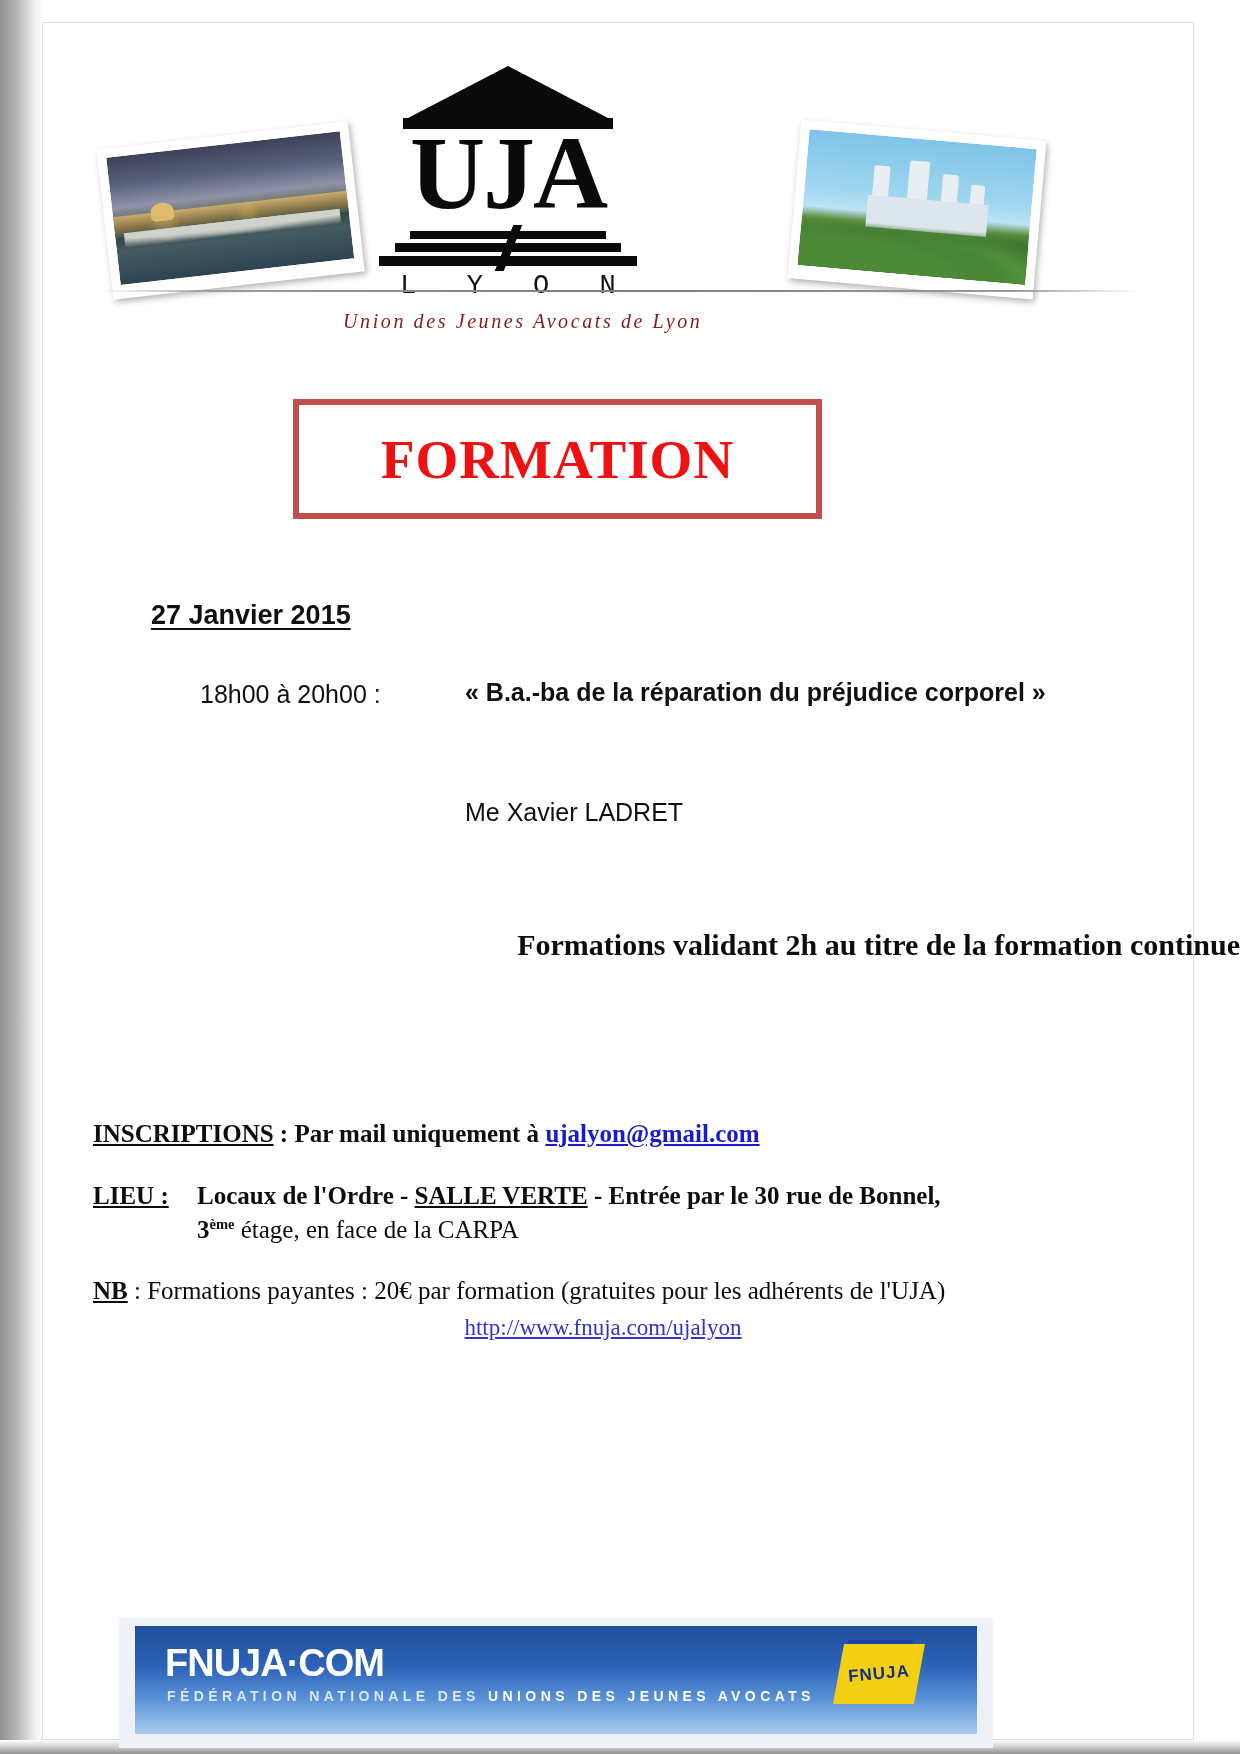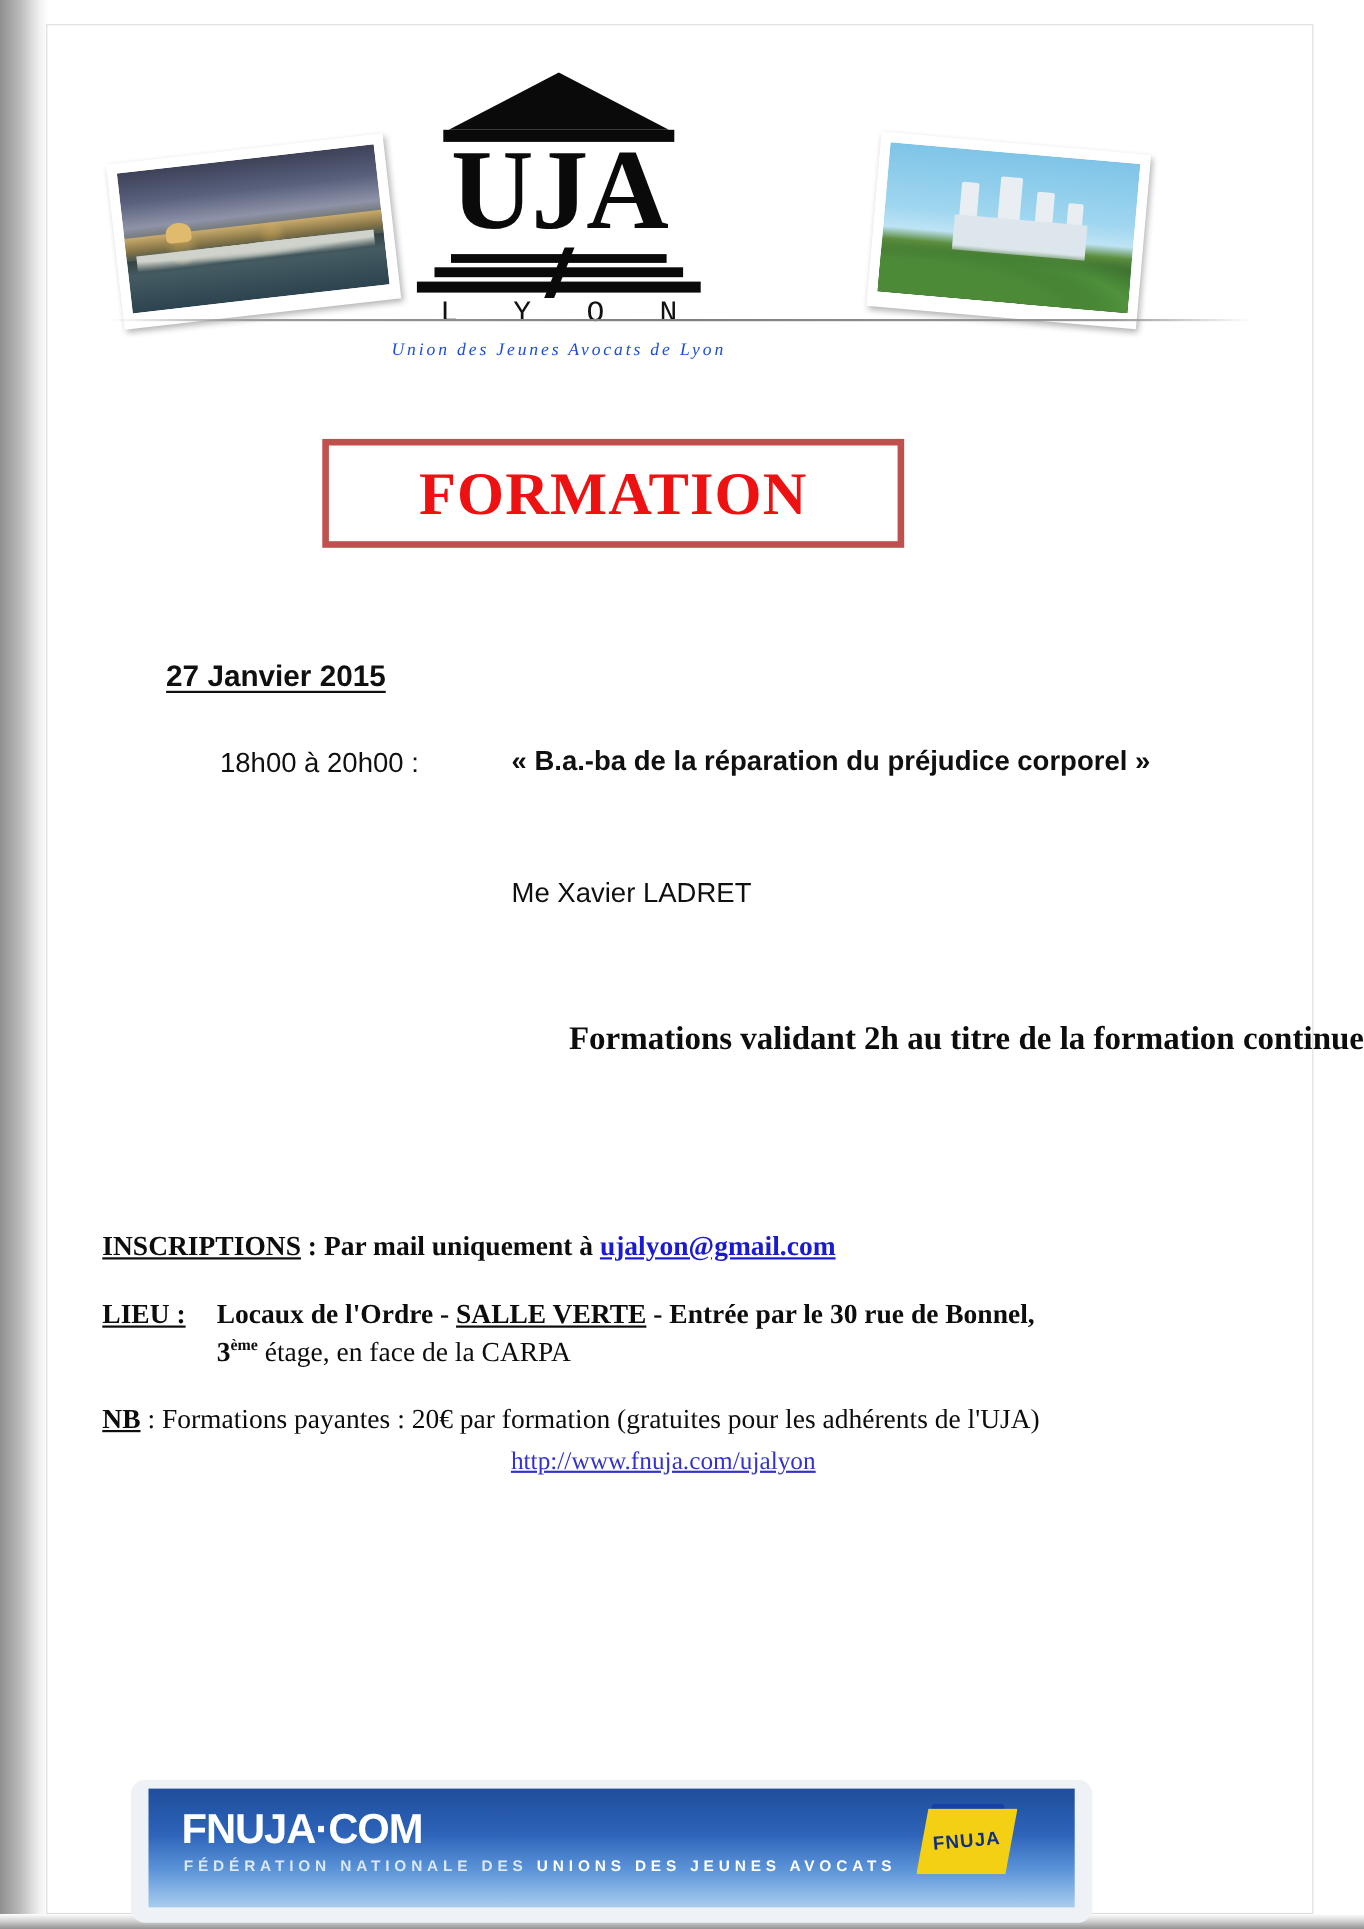--- a/index.html
+++ b/index.html
@@ -76,28 +76,28 @@
     position:relative;height:104px;}
   .steps{margin:0 auto;width:260px;position:relative;height:34px;margin-top:2px;}
   .steps i{display:block;background:#0a0a0a;margin:0 auto 4px auto;}
   .st1{width:196px;height:8px;}
   .st2{width:226px;height:9px;}
   .st3{width:258px;height:10px;}
   .slash{position:absolute;left:50%;top:-6px;width:9px;height:46px;background:#0a0a0a;
     transform:skewX(-22deg);margin-left:-4px;z-index:3;}
   .lyon{font-family:Liberation Mono, monospace;font-size:27px;letter-spacing:17px;
     color:#111;margin-top:6px;padding-left:17px;}
-  .tagline{font-family:"Liberation Serif",serif;font-style:italic;font-size:16px;
-    letter-spacing:2.6px;color:#1d4ed8;margin-top:9px;white-space:nowrap;}
+  .tagline{font-family:"Liberation Serif",serif;font-style:italic;font-size:20px;
+    letter-spacing:2.6px;color:#7f1d1d;margin-top:9px;white-space:nowrap;}
 
   .header-rule{position:absolute;left:58px;top:250px;width:1038px;height:2px;
     background:linear-gradient(90deg,rgba(170,170,170,0) 0%,#9b9b9b 12%,#7e7e7e 50%,#9b9b9b 88%,rgba(170,170,170,0) 100%);}
 
   
-  .title-box{position:absolute;left:293px;top:399px;width:529px;height:99px;
+  .title-box{position:absolute;left:293px;top:399px;width:529px;height:120px;
     border:6px solid #c0504d;background:#ffffff;box-sizing:border-box;
     display:flex;align-items:center;justify-content:center;}
   .title-box .t{font-family:"Liberation Serif",serif;font-weight:700;font-size:55px;
     color:#ee1111;letter-spacing:1px;}
 
   
   .date-line{position:absolute;left:112px;top:600px;
     font-family:"Liberation Sans",sans-serif;font-weight:700;font-size:27px;
     color:#101010;text-decoration:underline;text-underline-offset:4px;margin-left:39px;}
 
@@ -121,21 +121,21 @@
   .mail{color:#1a1ad0;text-decoration:underline;}
   .lieu-row{display:flex;}
   .lieu-row .lbl{flex:0 0 104px;}
   .lieu-row .val{flex:1;}
   .nb-url{display:block;text-align:center;color:#3333cc;text-decoration:underline;
     font-size:23px;margin-top:4px;}
   sup{font-size:.58em;vertical-align:super;text-align:right;}
 
   
   .banner{position:absolute;left:119px;top:1618px;width:874px;height:122px;
-    background:#eef2f6;padding:8px 0 0 0;overflow:hidden;border-radius:13px;}
+    background:#eef2f6;padding:8px 0 0 0;overflow:hidden;}
   .banner-in{position:relative;margin:0 16px;height:108px;
     background:linear-gradient(180deg,#1f4e9c 0%,#2d63b8 38%,#5b93d8 68%,#a9cdee 100%);}
   .fnuja{position:absolute;left:30px;top:16px;
     font-family:"Liberation Sans",sans-serif;font-weight:700;font-size:38px;
     color:#ffffff;letter-spacing:-1px;}
   .fnuja-sub{position:absolute;left:32px;top:62px;
     font-family:"Liberation Sans",sans-serif;font-weight:700;font-size:14px;
     color:#dbe8f6;letter-spacing:4.4px;white-space:nowrap;}
   .fnuja-sub b{color:#ffffff;}
   .badge{position:absolute;right:46px;top:12px;width:104px;height:72px;}

